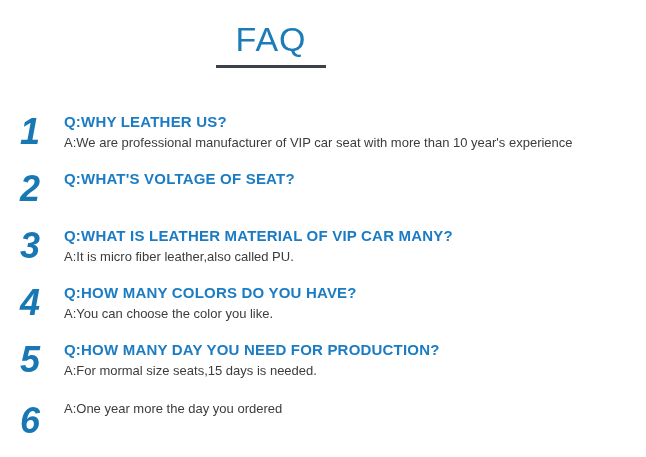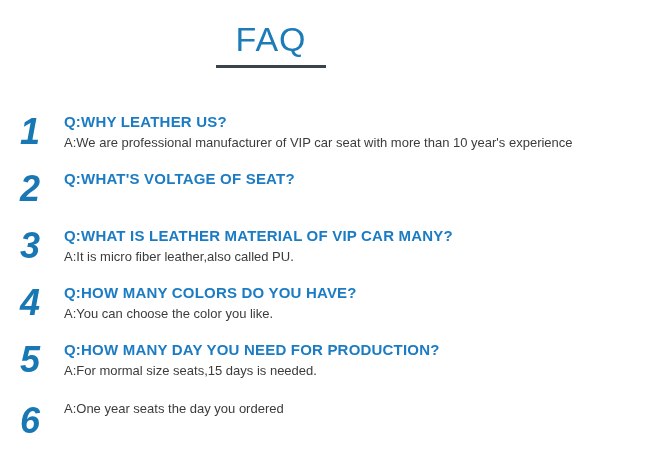--- a/index.html
+++ b/index.html
@@ -128,17 +128,17 @@
     </div>
 
     <div class="faq-item">
       <span class="faq-number">5</span>
       <span class="faq-question">Q:HOW MANY DAY YOU NEED FOR PRODUCTION?</span>
       <span class="faq-answer">A:For mormal size seats,15 days is needed.</span>
     </div>
 
     <div class="faq-item">
       <span class="faq-number">6</span>
-      <span class="faq-answer">A:One year seats the day you ordered</span>
+      <span class="faq-answer">A:One year more the day you ordered</span>
     </div>
 
   </div>
 </div>
 
 </body></html>

